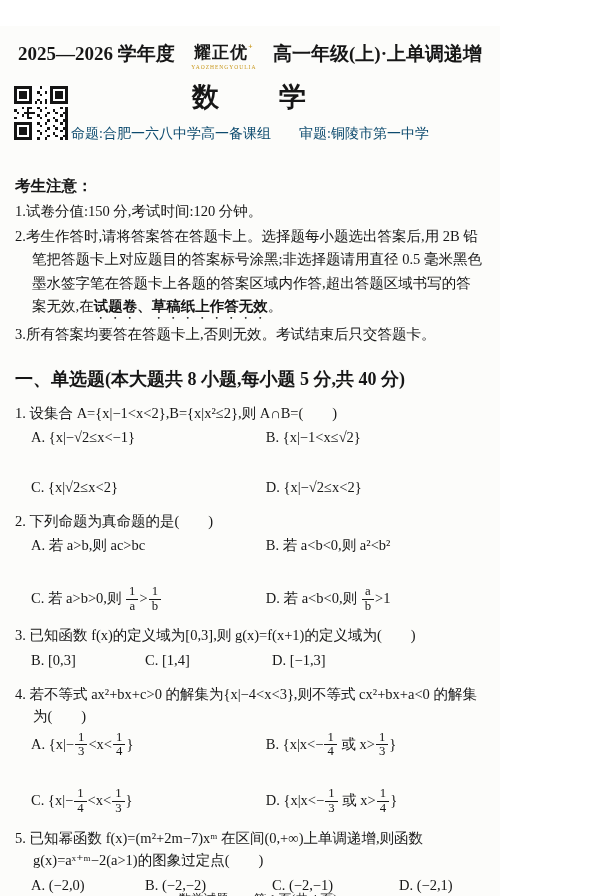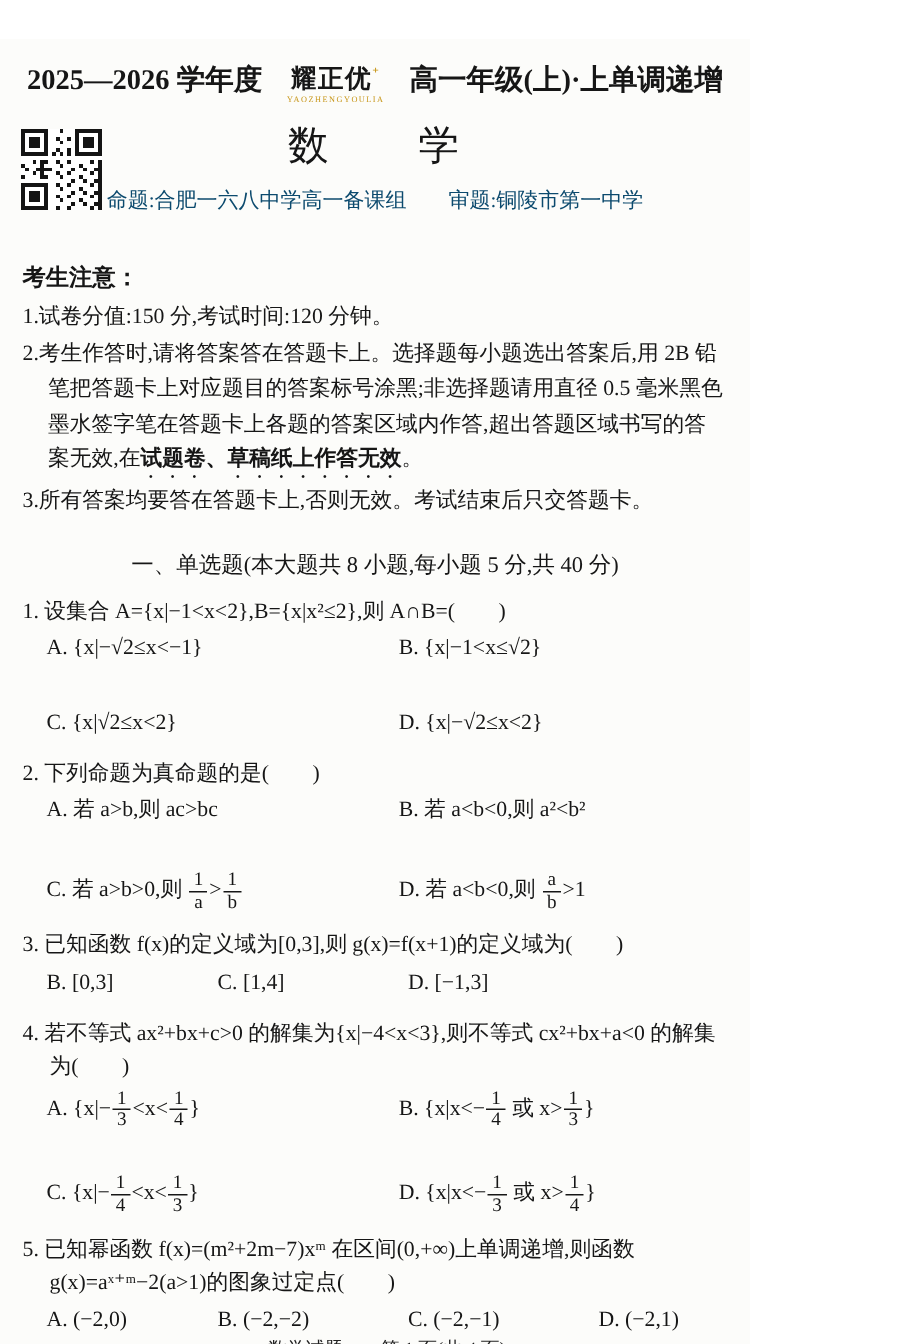--- a/index.html
+++ b/index.html
@@ -21,37 +21,37 @@
   }
   .hdr-left,.hdr-right{white-space:nowrap;}
   .logo{display:inline-flex;flex-direction:column;align-items:center;margin:0 4px;}
   .logo-main{font-size:17px;font-weight:900;letter-spacing:1px;}
   .logo-plus{color:#c8971b;font-size:9px;}
   .logo-sub{font-size:5.5px;color:#c8971b;letter-spacing:1px;font-weight:400;margin-top:1px;}
   
   .qr{position:absolute;left:14px;top:60px;width:54px;height:54px;}
   .qr svg{width:100%;height:100%;shape-rendering:crispEdges;}
   
-  .subject{text-align:center;font-size:27px;font-weight:400;margin-top:8px;letter-spacing:2px;}
+  .subject{text-align:center;font-size:27px;font-weight:700;margin-top:8px;letter-spacing:2px;}
   .setter{text-align:center;font-size:14px;margin-top:10px;font-weight:500;}
   
   .notice{margin:30px 15px 0 15px;font-size:14.5px;line-height:1.62;}
   .notice-title{font-weight:700;font-size:15.5px;margin:0 0 2px 0;}
   .nitem{margin:1px 0;padding-left:17px;text-indent:-17px;}
   .bold{font-weight:400;}
   .emph-dots{
     font-weight:700;
     -webkit-text-emphasis:filled dot #161616;
     -webkit-text-emphasis-position:under right;
     text-emphasis:filled dot #161616;
     text-emphasis-position:under right;
   }
   
   .qsec{margin:20px 15px 0 15px;font-size:14.5px;}
-  .section-title{font-weight:400;font-size:15px;margin:0 0 4px 0;text-align:center;}
+  .section-title{font-weight:700;font-size:18px;margin:0 0 4px 0;}
   .question{margin-top:11px;}
   .stem{margin:0;padding-left:18px;text-indent:-18px;line-height:1.55;}
   .opts{display:grid;padding-left:16px;margin-top:3px;column-gap:6px;row-gap:3px;gap:28px;}
   .opts.c2{grid-template-columns:1fr 1.06fr;}
   .opts.c4{grid-template-columns:1fr 1.15fr 1.15fr 1fr;}
   .opt{line-height:1.5;}
   
   .frac{
     display:inline-flex;flex-direction:column;text-align:center;
     vertical-align:middle;line-height:1.08;font-size:0.88em;margin:0 1px;

